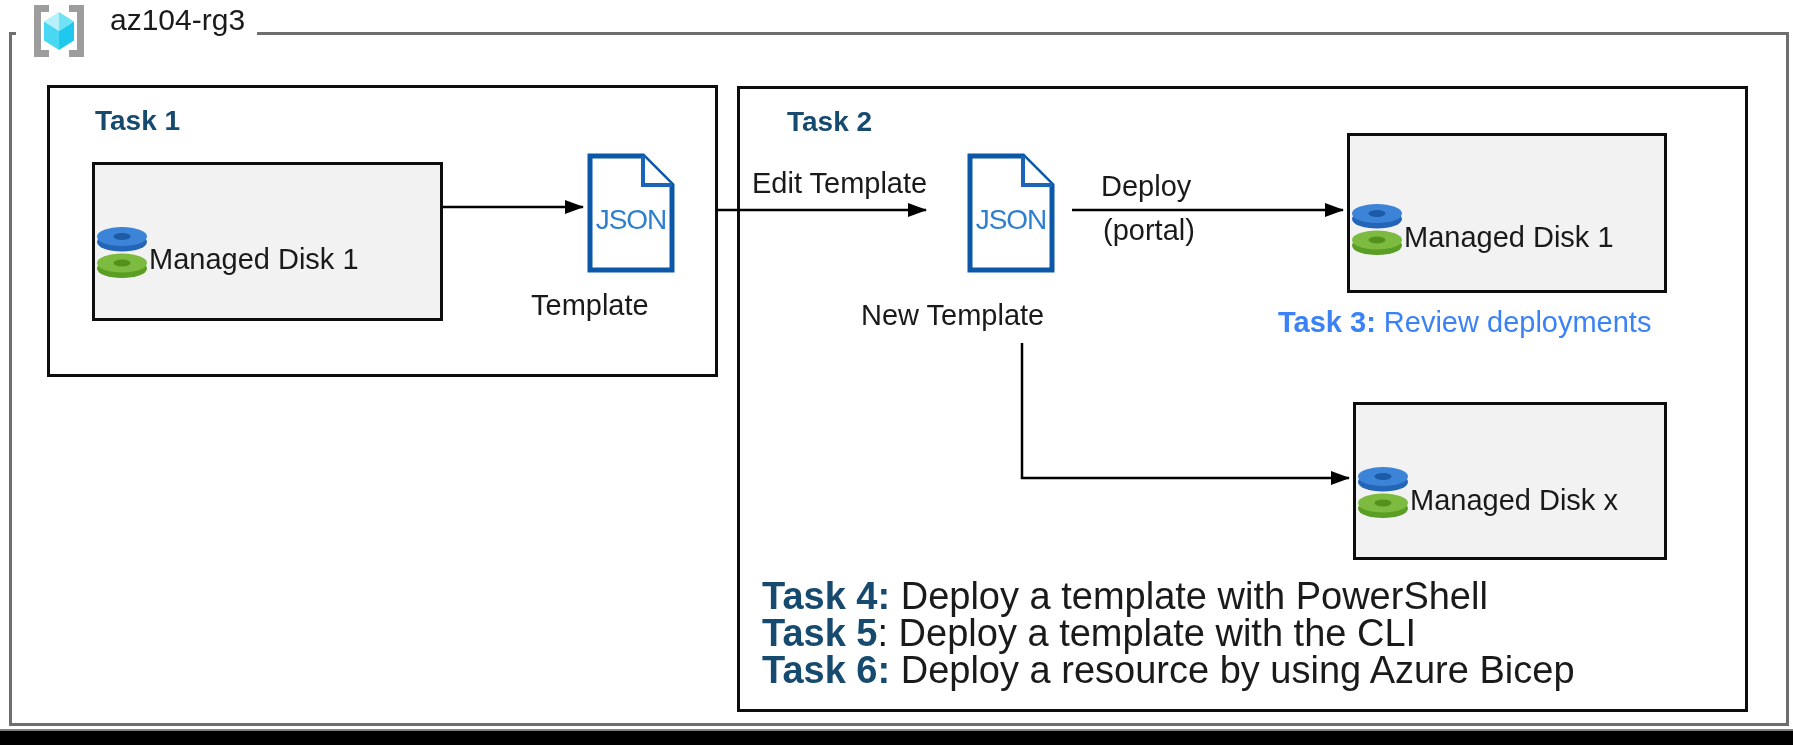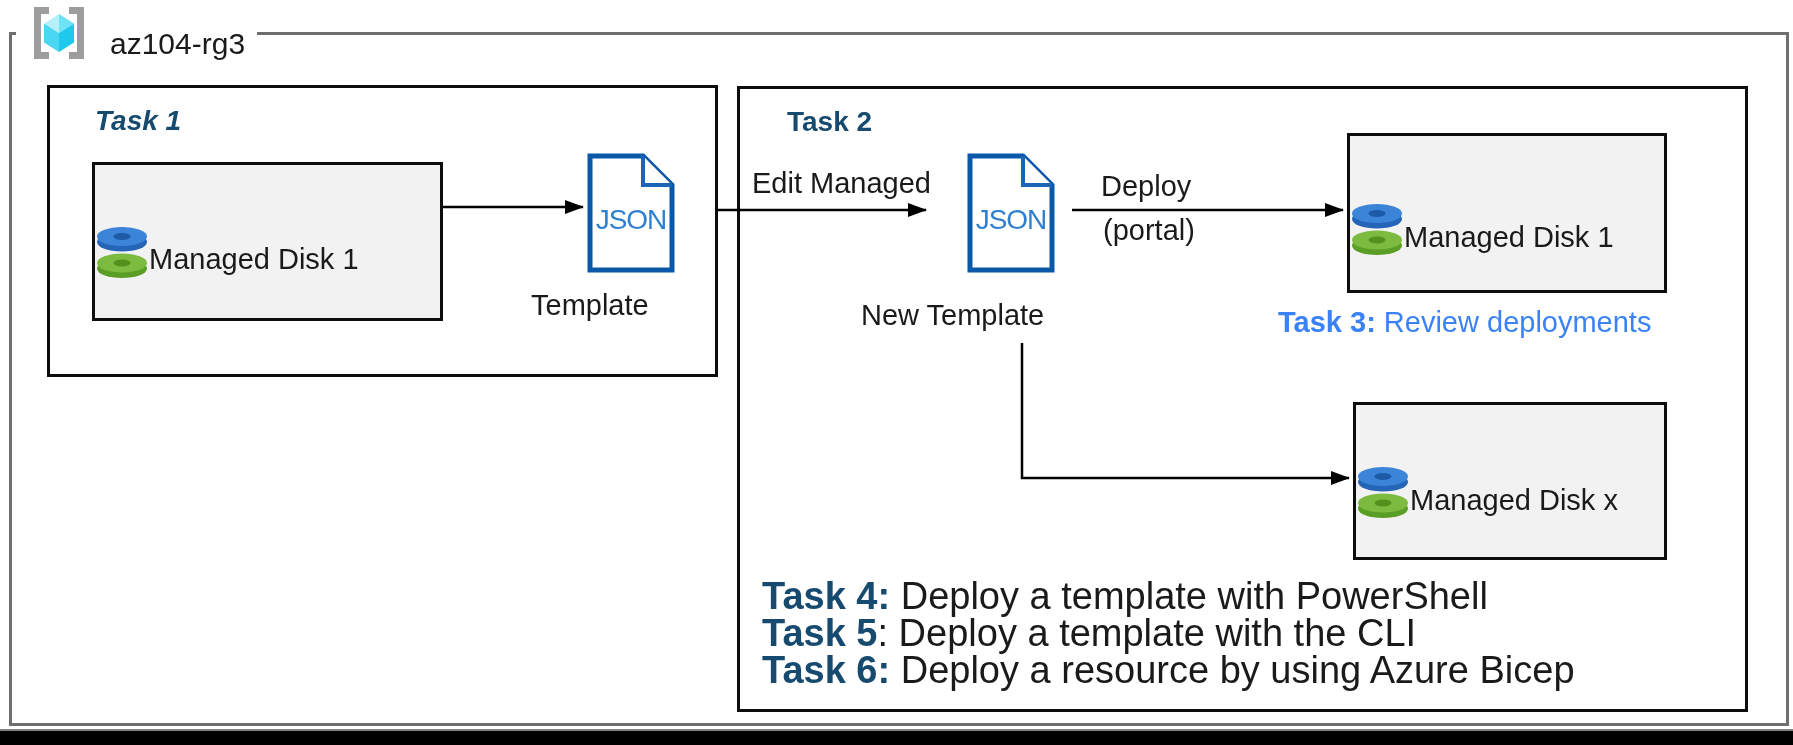--- a/index.html
+++ b/index.html
@@ -9,21 +9,21 @@
   }
   .abs{position:absolute;}
 
   
   .rg-box{
     position:absolute;left:9px;top:32px;width:1780px;height:694px;
     border:3px solid #6e6e6e;box-sizing:border-box;background:transparent;
   }
   .rg-legend{
     position:absolute;left:16px;top:3px;height:58px;background:#ffffff;
-    display:flex;align-items:flex-end;gap:18px;padding:0 12px 0 10px;
+    display:flex;align-items:flex-start;gap:18px;padding:0 12px 0 10px;
   }
   .rg-name{font-size:30px;color:#1a1a1a;white-space:nowrap;}
 
   
   .task-box{position:absolute;border:3px solid #0d0d0d;box-sizing:border-box;background:#ffffff;}
   #task1-box{left:47px;top:85px;width:671px;height:292px;}
   #task2-box{left:737px;top:86px;width:1011px;height:626px;}
   .task-title{font-size:28px;font-weight:bold;color:#174a6f;white-space:nowrap;}
 
   
@@ -91,21 +91,21 @@
       <path d="M23,2 H8 V54 H23 V47 H15 V9 H23 Z" fill="#9d9d9d"></path>
       <path d="M43,2 H58 V54 H43 V47 H51 V9 H43 Z" fill="#9d9d9d"></path>
       <polygon points="33,9 18,18.5 33,28" fill="#b5f0fb"></polygon>
       <polygon points="33,9 48,18.5 33,28" fill="#6fe2f6"></polygon>
       <polygon points="18,18.5 18,37.5 33,47 33,28" fill="#49d7f2"></polygon>
       <polygon points="48,18.5 48,37.5 33,47 33,28" fill="#1fc9ed"></polygon>
     </svg>
     <span class="rg-name">az104-rg3</span>
   </div>
 
-  <div class="abs task-title" style="left:95px;top:105px;font-style:italic;">Task 1</div>
+  <div class="abs task-title" style="left:95px;top:105px;">Task 1</div>
   <div class="abs task-title" style="left:787px;top:106px;">Task 2</div>
 
   <div class="disk-box" id="disk-box-1">
     <svg width="54" height="53" viewBox="0 0 54 53">
       <ellipse cx="27" cy="42.5" rx="25" ry="9.5" fill="#5b9e25"></ellipse>
       <ellipse cx="27" cy="37" rx="25" ry="9.5" fill="#7cbb40"></ellipse>
       <ellipse cx="27" cy="37" rx="8.5" ry="3.4" fill="#54911c"></ellipse>
       <ellipse cx="27" cy="16" rx="25" ry="9.5" fill="#2465b8"></ellipse>
       <ellipse cx="27" cy="10.5" rx="25" ry="9.5" fill="#3c84d7"></ellipse>
       <ellipse cx="27" cy="10.5" rx="8.5" ry="3.4" fill="#1d5aa8"></ellipse>
@@ -115,21 +115,21 @@
 
   <div class="json-icon" id="json-icon-1">
     <svg width="88" height="120" viewBox="0 0 88 120">
       <path d="M3,3 H56 L85,32 V117 H3 Z" fill="#ffffff" stroke="#0c58a8" stroke-width="5"></path>
       <path d="M56,3 V32 H85" fill="#ffffff" stroke="#1b64b7" stroke-width="4"></path>
     </svg>
     <span class="json-text">JSON</span>
   </div>
   <div class="caption" style="left:531px;top:289px;width:200px;">Template</div>
 
-  <div class="flow-label" style="left:752px;top:167px;">Edit Managed</div>
+  <div class="flow-label" style="left:752px;top:167px;">Edit Template</div>
 
   <div class="json-icon" id="json-icon-2">
     <svg width="88" height="120" viewBox="0 0 88 120">
       <path d="M3,3 H56 L85,32 V117 H3 Z" fill="#ffffff" stroke="#0c58a8" stroke-width="5"></path>
       <path d="M56,3 V32 H85" fill="#ffffff" stroke="#1b64b7" stroke-width="4"></path>
     </svg>
     <span class="json-text">JSON</span>
   </div>
   <div class="caption" style="left:861px;top:299px;width:300px;">New Template</div>
 

